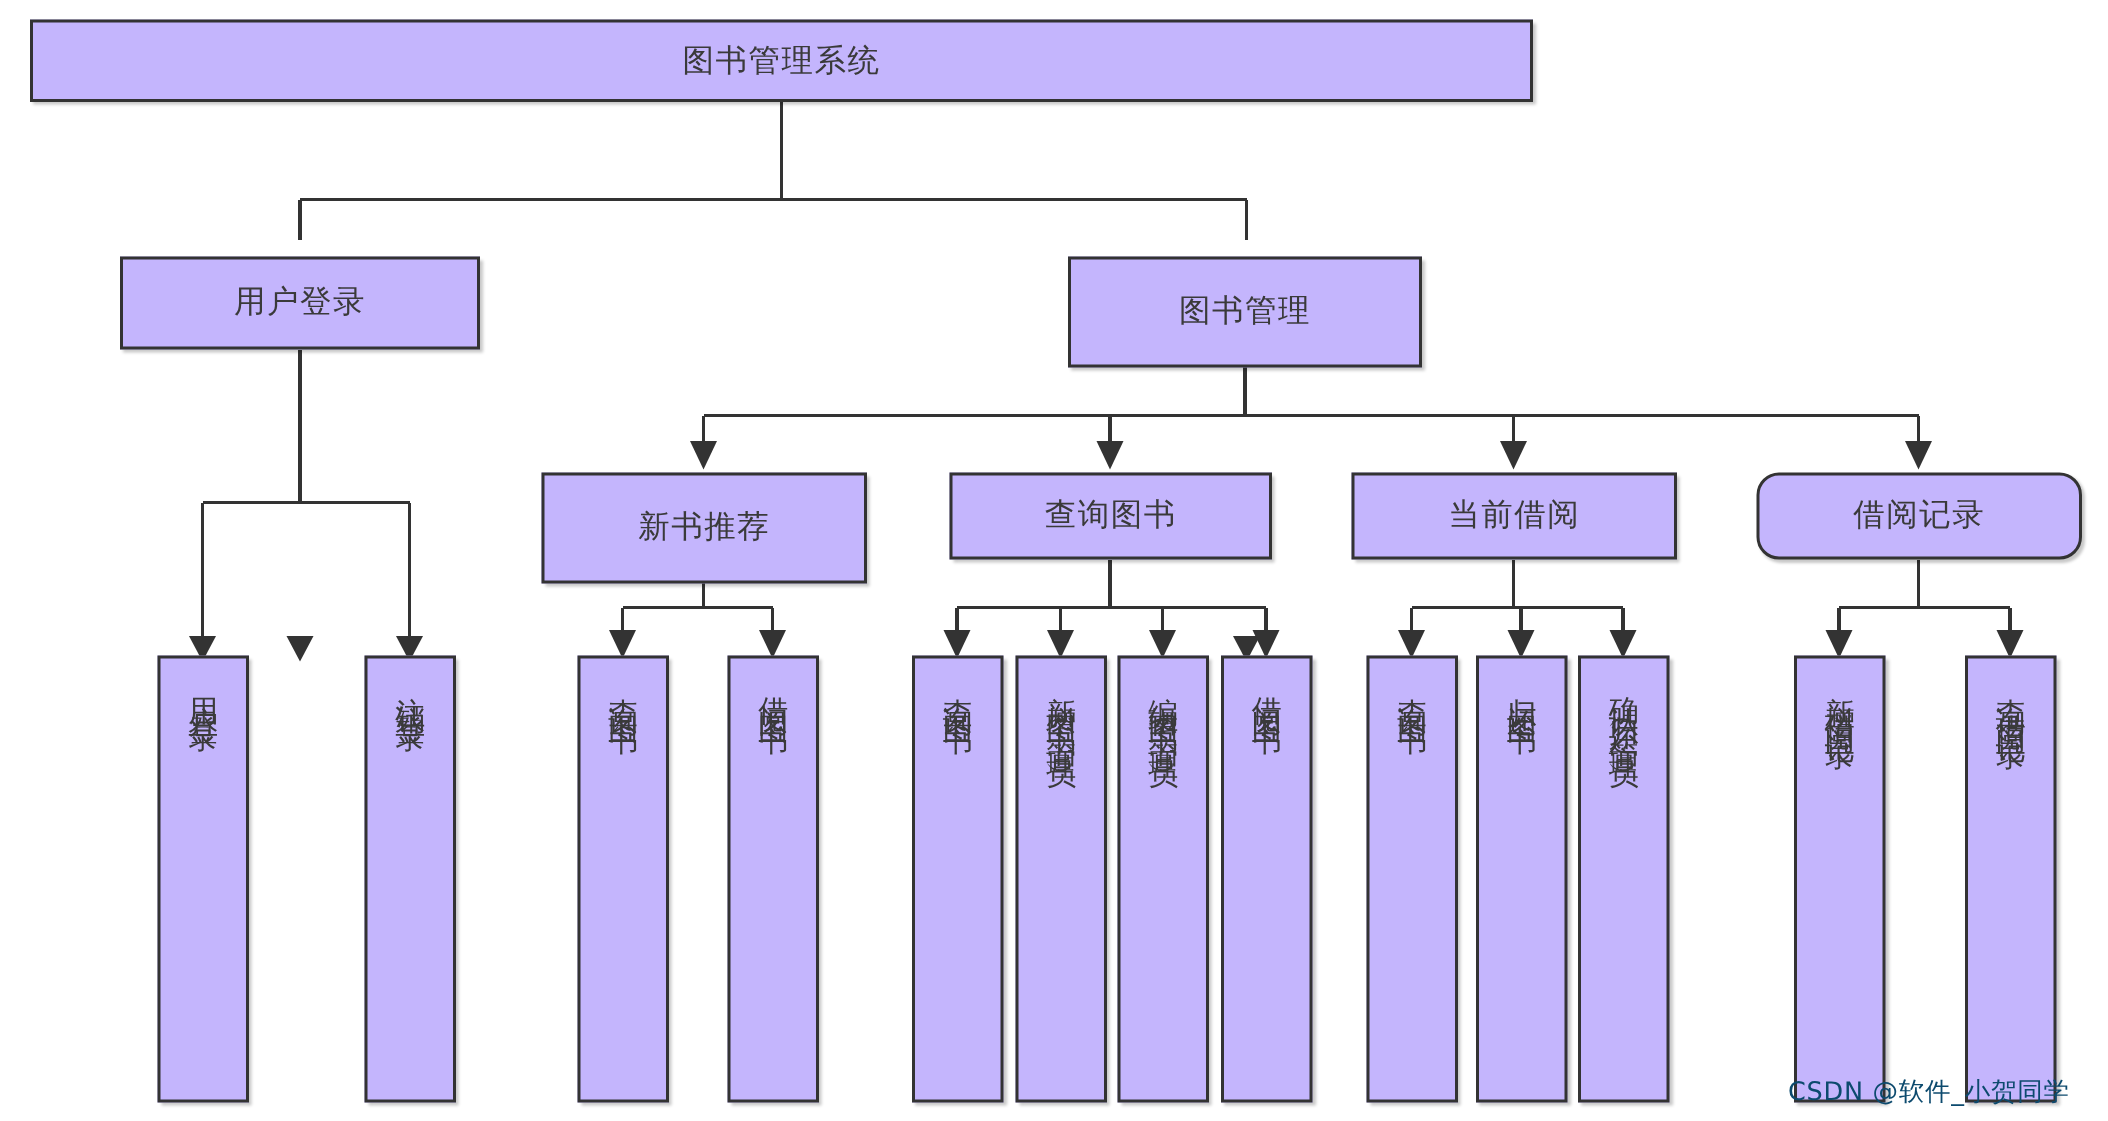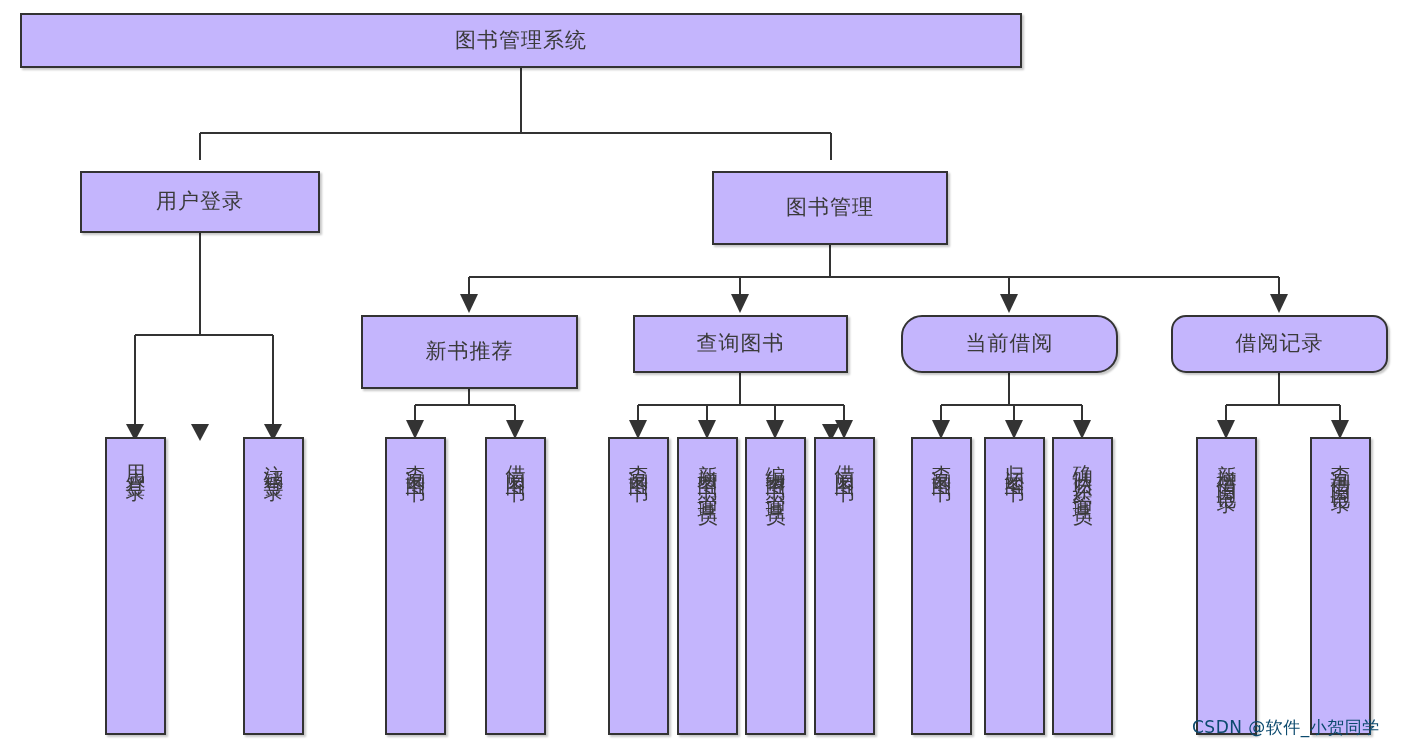--- a/index.html
+++ b/index.html
@@ -150,21 +150,21 @@
   <div class="node horiz" style="left:712px; top:171px; width:236px; height:74px;">
     <span>图书管理</span>
   </div>
 
   <div class="node horiz" style="left:361px; top:315px; width:217px; height:74px;">
     <span>新书推荐</span>
   </div>
   <div class="node horiz" style="left:633px; top:315px; width:215px; height:58px;">
     <span>查询图书</span>
   </div>
-  <div class="node horiz" style="left:901px; top:315px; width:217px; height:58px;border-radius:21px;">
+  <div class="node horiz" style="left:901px; top:315px; width:217px; height:58px;">
     <span>当前借阅</span>
   </div>
   <div class="node horiz" style="left:1171px; top:315px; width:217px; height:58px;border-radius:15px;">
     <span>借阅记录</span>
   </div>
 
   <div class="node vert" style="left:105px; top:437px; width:61px; height:298px;">
     <span class="vtext">用户登录</span>
   </div>
   <div class="node vert" style="left:243px; top:437px; width:61px; height:298px;">

